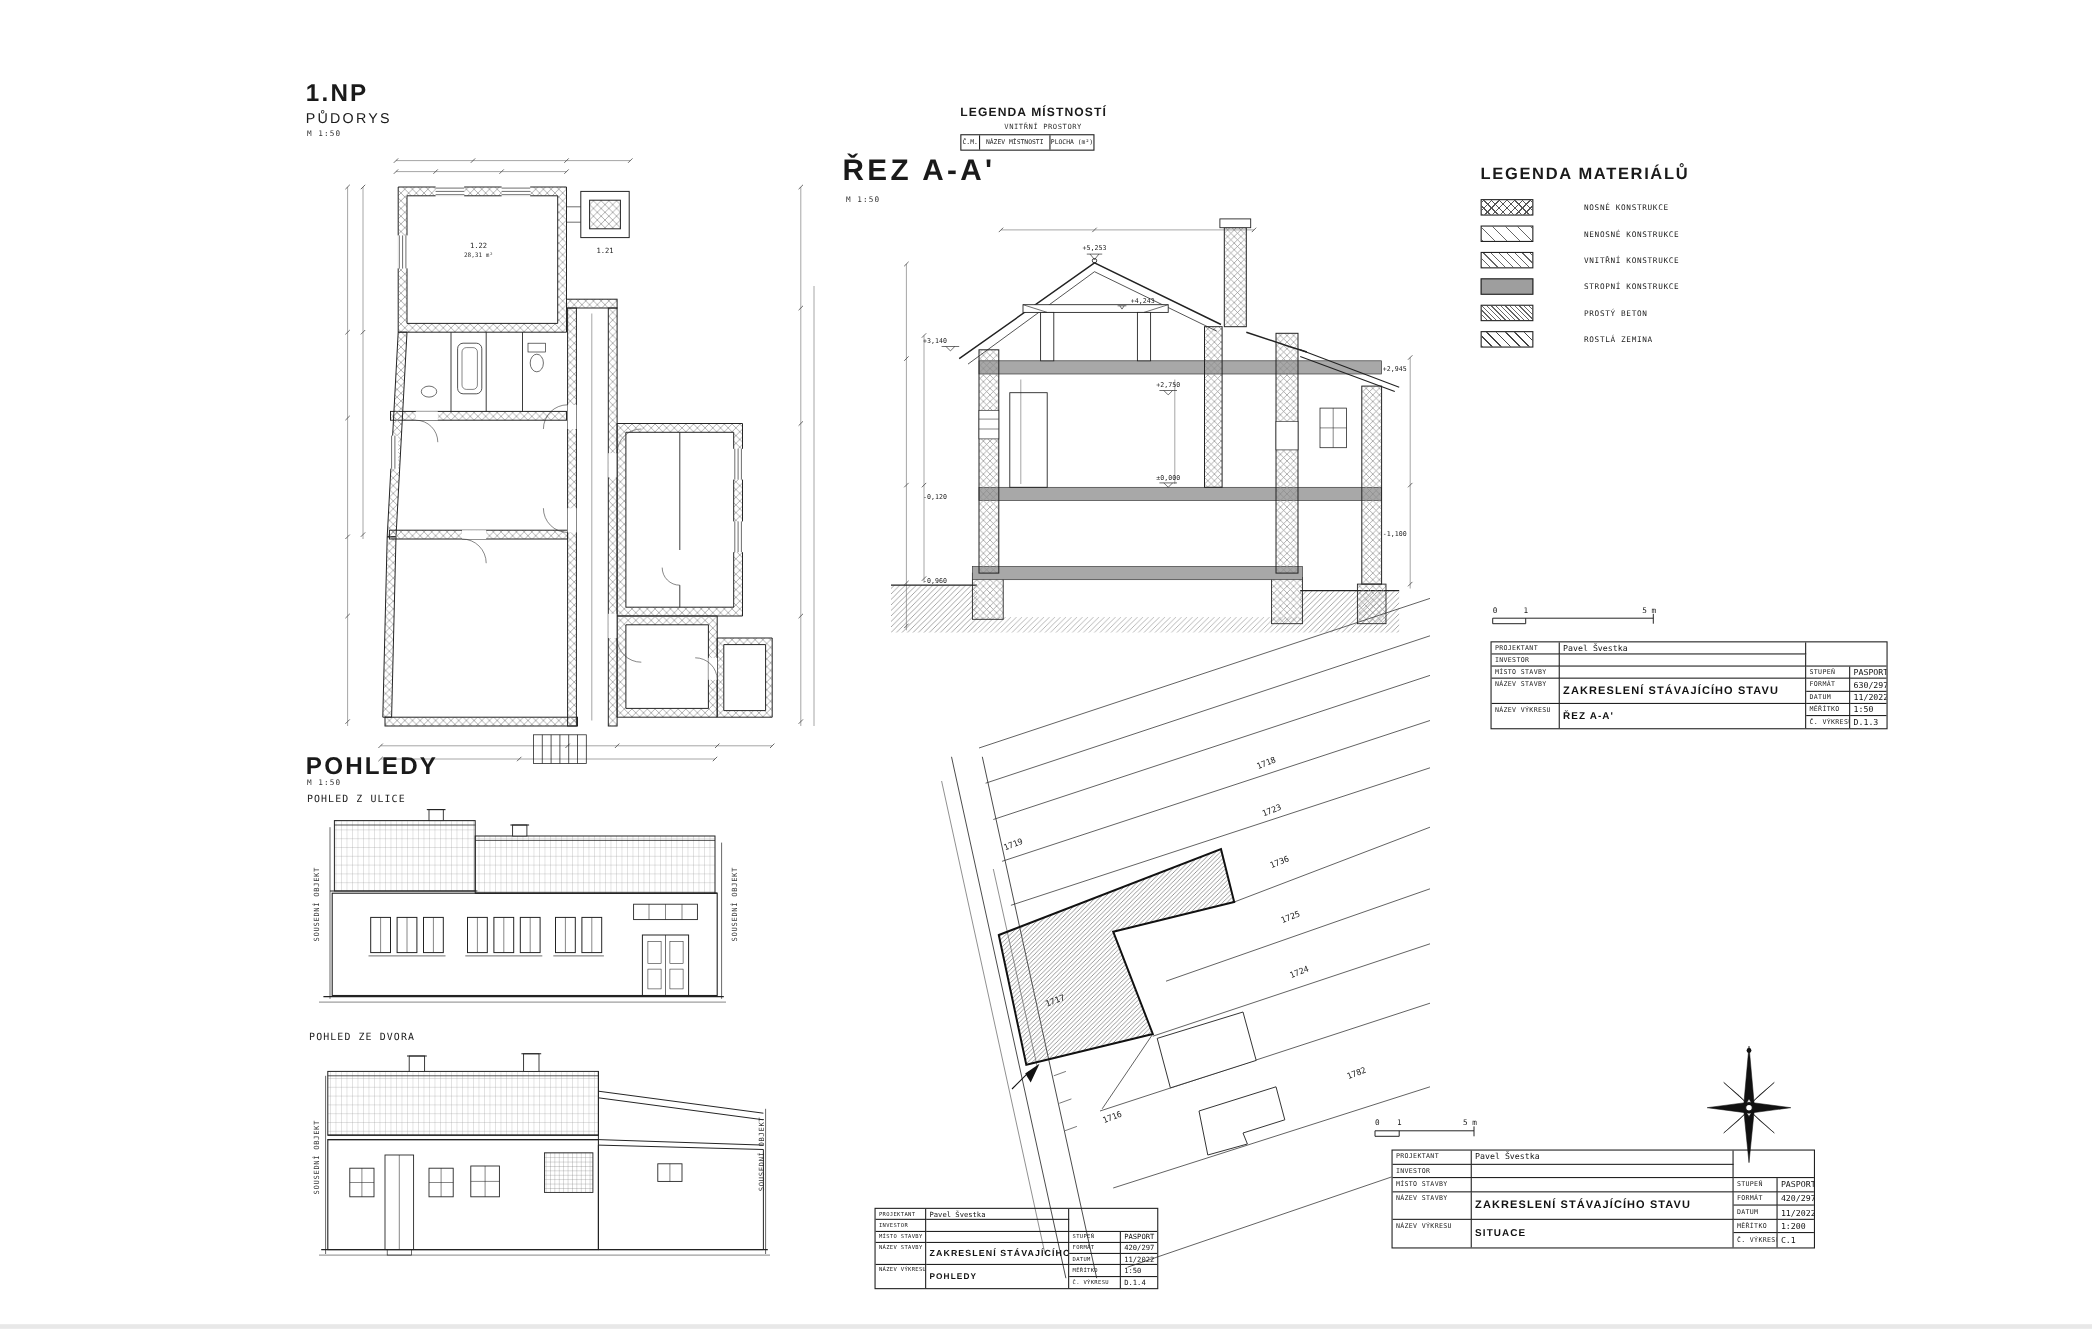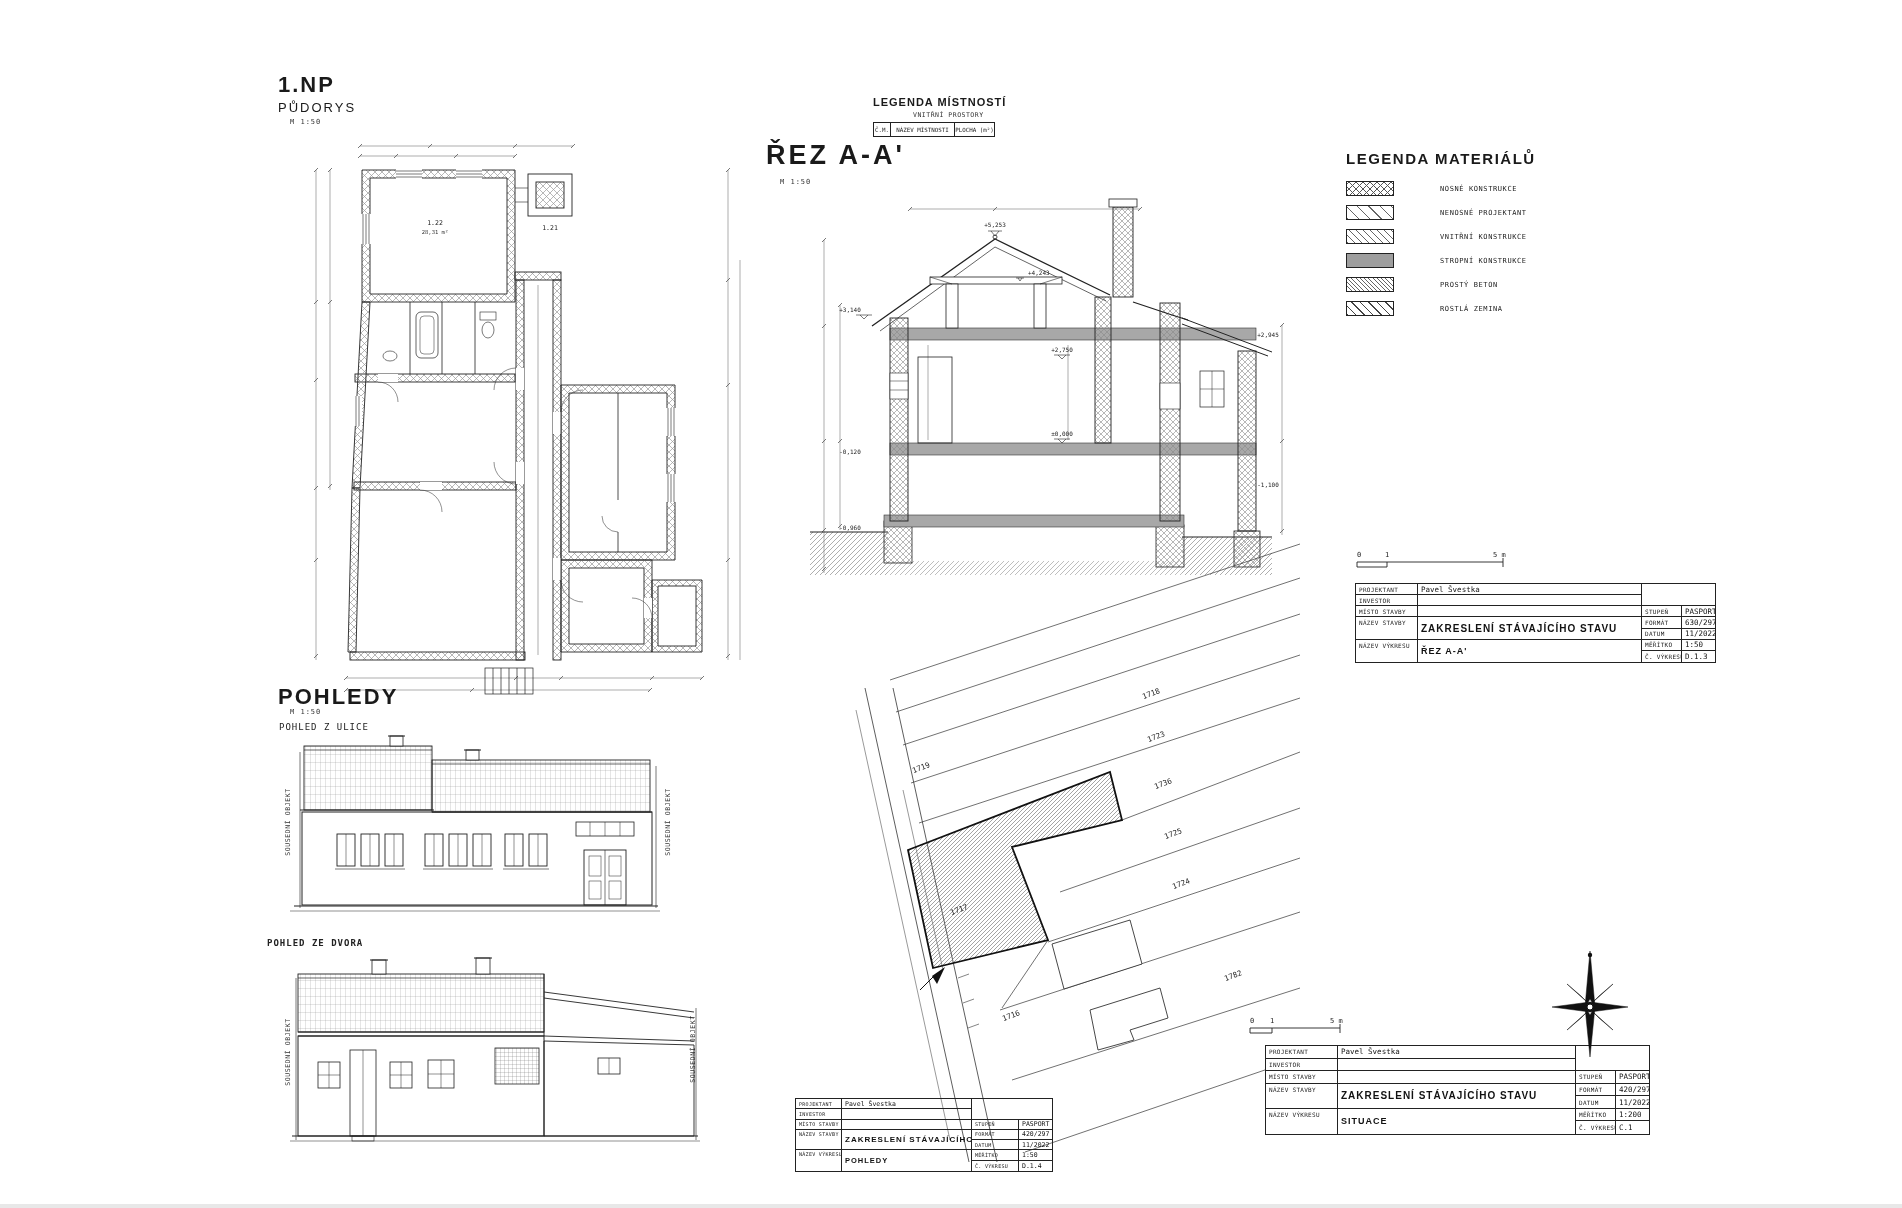--- a/index.html
+++ b/index.html
@@ -3,21 +3,21 @@
 <meta charset="utf-8">
 <style>
   html,body{margin:0;padding:0;background:#e8e8e8;}
   .canvas{position:relative;width:1902px;height:1204px;background:#ffffff;overflow:hidden;
           font-family:"DejaVu Sans Mono",monospace;color:#1f1f1f;}
   .abs{position:absolute;}
   
   .h-big{font-family:"Liberation Sans",sans-serif;font-weight:600;letter-spacing:2px;font-size:22px;color:#1a1a1a;}
   .h-huge{font-family:"Liberation Sans",sans-serif;font-weight:600;letter-spacing:3px;font-size:27px;color:#1a1a1a;}
   .h-sub{font-family:"Liberation Sans",sans-serif;font-weight:500;letter-spacing:2px;font-size:13px;color:#1a1a1a;}
-  .h-scale{font-size:7px;color:#333;letter-spacing:1px;margin-left:11px;}
+  .h-scale{font-size:7px;color:#333;letter-spacing:1px;}
   .h-label{font-size:9px;letter-spacing:1px;color:#222;}
   .h-leg{font-family:"Liberation Sans",sans-serif;font-weight:600;letter-spacing:1.5px;font-size:15px;color:#1a1a1a;}
   .h-leg-s{font-family:"Liberation Sans",sans-serif;font-weight:600;letter-spacing:1px;font-size:11px;color:#1a1a1a;}
   .h-leg-ss{font-size:6.5px;letter-spacing:.5px;color:#333;margin-left:40px;}
   
   .mat-row{display:flex;align-items:center;margin-bottom:9px;}
   .swatch{width:46px;height:13px;border:1.2px solid #222;margin-right:14px;flex:none;}
   .sw-cross{background-image:repeating-linear-gradient(45deg,#555 0,#555 .8px,transparent .8px,transparent 5px),
             repeating-linear-gradient(-45deg,#555 0,#555 .8px,transparent .8px,transparent 5px);}
   .sw-diag-sparse{background-image:repeating-linear-gradient(45deg,#666 0,#666 .8px,transparent .8px,transparent 8px);}
@@ -255,21 +255,21 @@
 
   <div class="abs" style="left:1346px;top:150px;width:230px;">
     <div class="h-leg">LEGENDA MATERIÁLŮ</div>
     <div style="margin-top:14px;">
       <div class="mat-row">
         <div class="swatch sw-cross"></div>
         <div class="mat-label">NOSNÉ KONSTRUKCE</div>
       </div>
       <div class="mat-row">
         <div class="swatch sw-diag-sparse"></div>
-        <div class="mat-label">NENOSNÉ PROJEKTANT</div>
+        <div class="mat-label">NENOSNÉ KONSTRUKCE</div>
       </div>
       <div class="mat-row">
         <div class="swatch sw-diag"></div>
         <div class="mat-label">VNITŘNÍ KONSTRUKCE</div>
       </div>
       <div class="mat-row">
         <div class="swatch sw-solid"></div>
         <div class="mat-label">STROPNÍ KONSTRUKCE</div>
       </div>
       <div class="mat-row">
@@ -312,21 +312,21 @@
     <div class="cell med" style="grid-area:6/2/8/3;border-bottom:none;">ŘEZ A-A'</div>
     <div class="cell lab" style="grid-area:6/3/7/4;">MĚŘÍTKO</div>
     <div class="cell val" style="grid-area:6/4/7/5;border-right:none;">1:50</div>
     <div class="cell lab" style="grid-area:7/3/8/4;border-bottom:none;">Č. VÝKRESU</div>
     <div class="cell val" style="grid-area:7/4/8/5;border-right:none;border-bottom:none;">D.1.3</div>
   </div>
 
   <div class="abs h-big" style="left:278px;top:684px;">POHLEDY</div>
   <div class="abs h-scale" style="left:279px;top:708px;">M 1:50</div>
   <div class="abs h-label" style="left:279px;top:722px;">POHLED Z ULICE</div>
-  <div class="abs h-label" style="left:267px;top:938px;font-weight:bold;">POHLED ZE DVORA</div>
+  <div class="abs h-label" style="left:281px;top:938px;">POHLED ZE DVORA</div>
 
   <div class="abs vtext" style="left:243px;top:818px;">SOUSEDNÍ OBJEKT</div>
   <div class="abs vtext" style="left:623px;top:818px;">SOUSEDNÍ OBJEKT</div>
   <div class="abs vtext" style="left:243px;top:1048px;">SOUSEDNÍ OBJEKT</div>
   <div class="abs vtext" style="left:648px;top:1045px;">SOUSEDNÍ OBJEKT</div>
 
   <div class="abs" style="left:280px;top:730px;">
     <svg width="400" height="200" viewBox="0 0 400 200">
       <defs>
         <pattern id="til1" width="5" height="8" patternUnits="userSpaceOnUse">

